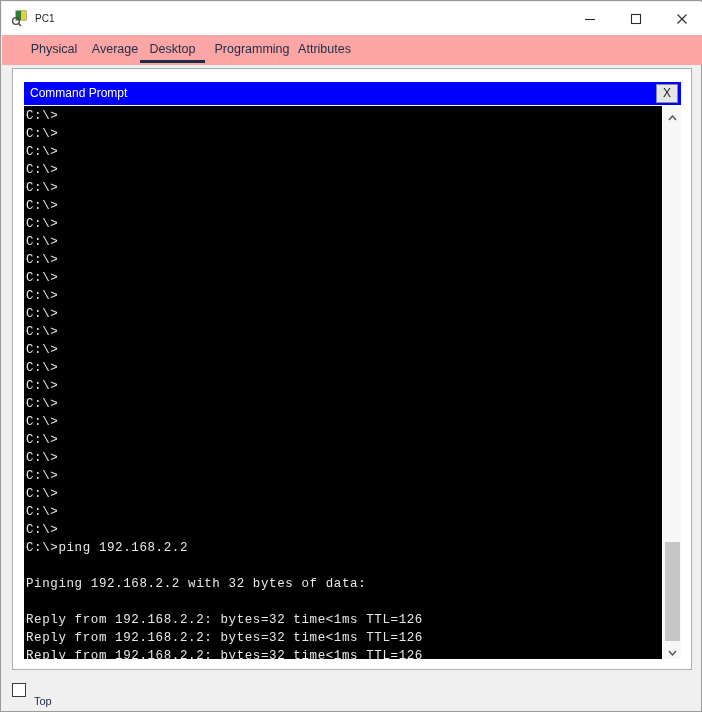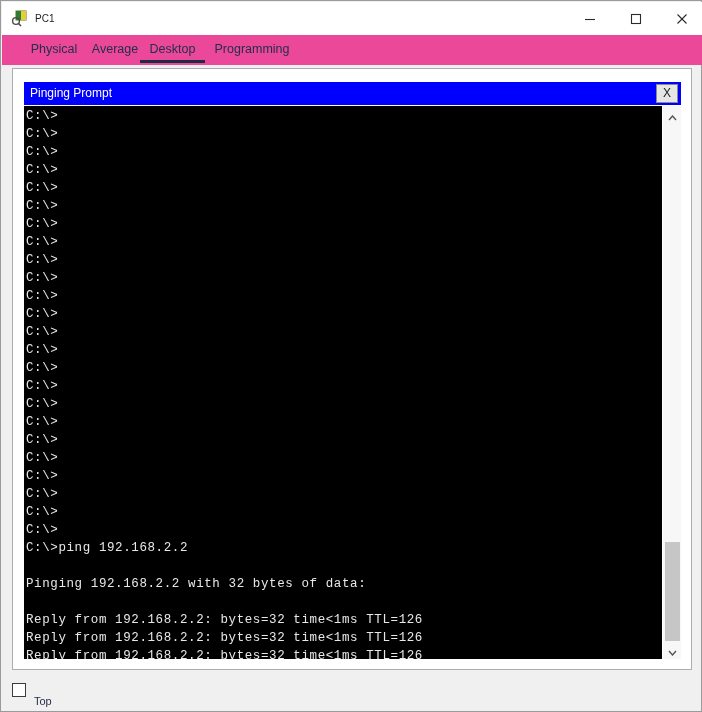--- a/index.html
+++ b/index.html
@@ -61,21 +61,21 @@
   #btn-min  { left: 565px; }
   #btn-max  { left: 611px; }
   #btn-close{ left: 657px; }
 
   
   #tabstrip {
     position: absolute;
     left: 1px; top: 34px;
     width: 700px;
     height: 30px;
-    background: #ec4899;
+    background: #fca5a5;
   }
   .tab {
     position: absolute;
     top: 0;
     height: 30px;
     font-size: 12.5px;
     color: #22304a;
     line-height: 28px;
     white-space: nowrap;
     cursor: default;
@@ -269,28 +269,29 @@
         <line x1="10.5" y1="1.5" x2="1.5" y2="10.5" stroke="#2b2b2b" stroke-width="1.1"></line>
       </svg>
     </button>
   </div>
 
   <div id="tabstrip">
       <div class="tab" style="left: 16px; width: 72px;"><span>Physical</span></div>
       <div class="tab" style="left: 82px; width: 62px;"><span>Average</span></div>
       <div class="tab active" style="left: 138px; width: 65px;"><span>Desktop</span></div>
       <div class="tab" style="left: 200px; width: 100px;"><span>Programming</span></div>
+      <div class="tab" style="left: 285px; width: 75px;"><span>Attributes</span></div>
     </div>
 
   <div id="panel">
 
     <div id="cmdwin">
 
       <div id="cmd-titlebar">
-        <span id="cmd-title-text">Pinging Prompt</span>
+        <span id="cmd-title-text">Command Prompt</span>
         <button id="cmd-close">X</button>
       </div>
 
       <div id="term-wrap">
 
         <div id="terminal">
           <pre id="termtext">C:\&gt;
 C:\&gt;
 C:\&gt;
 C:\&gt;

